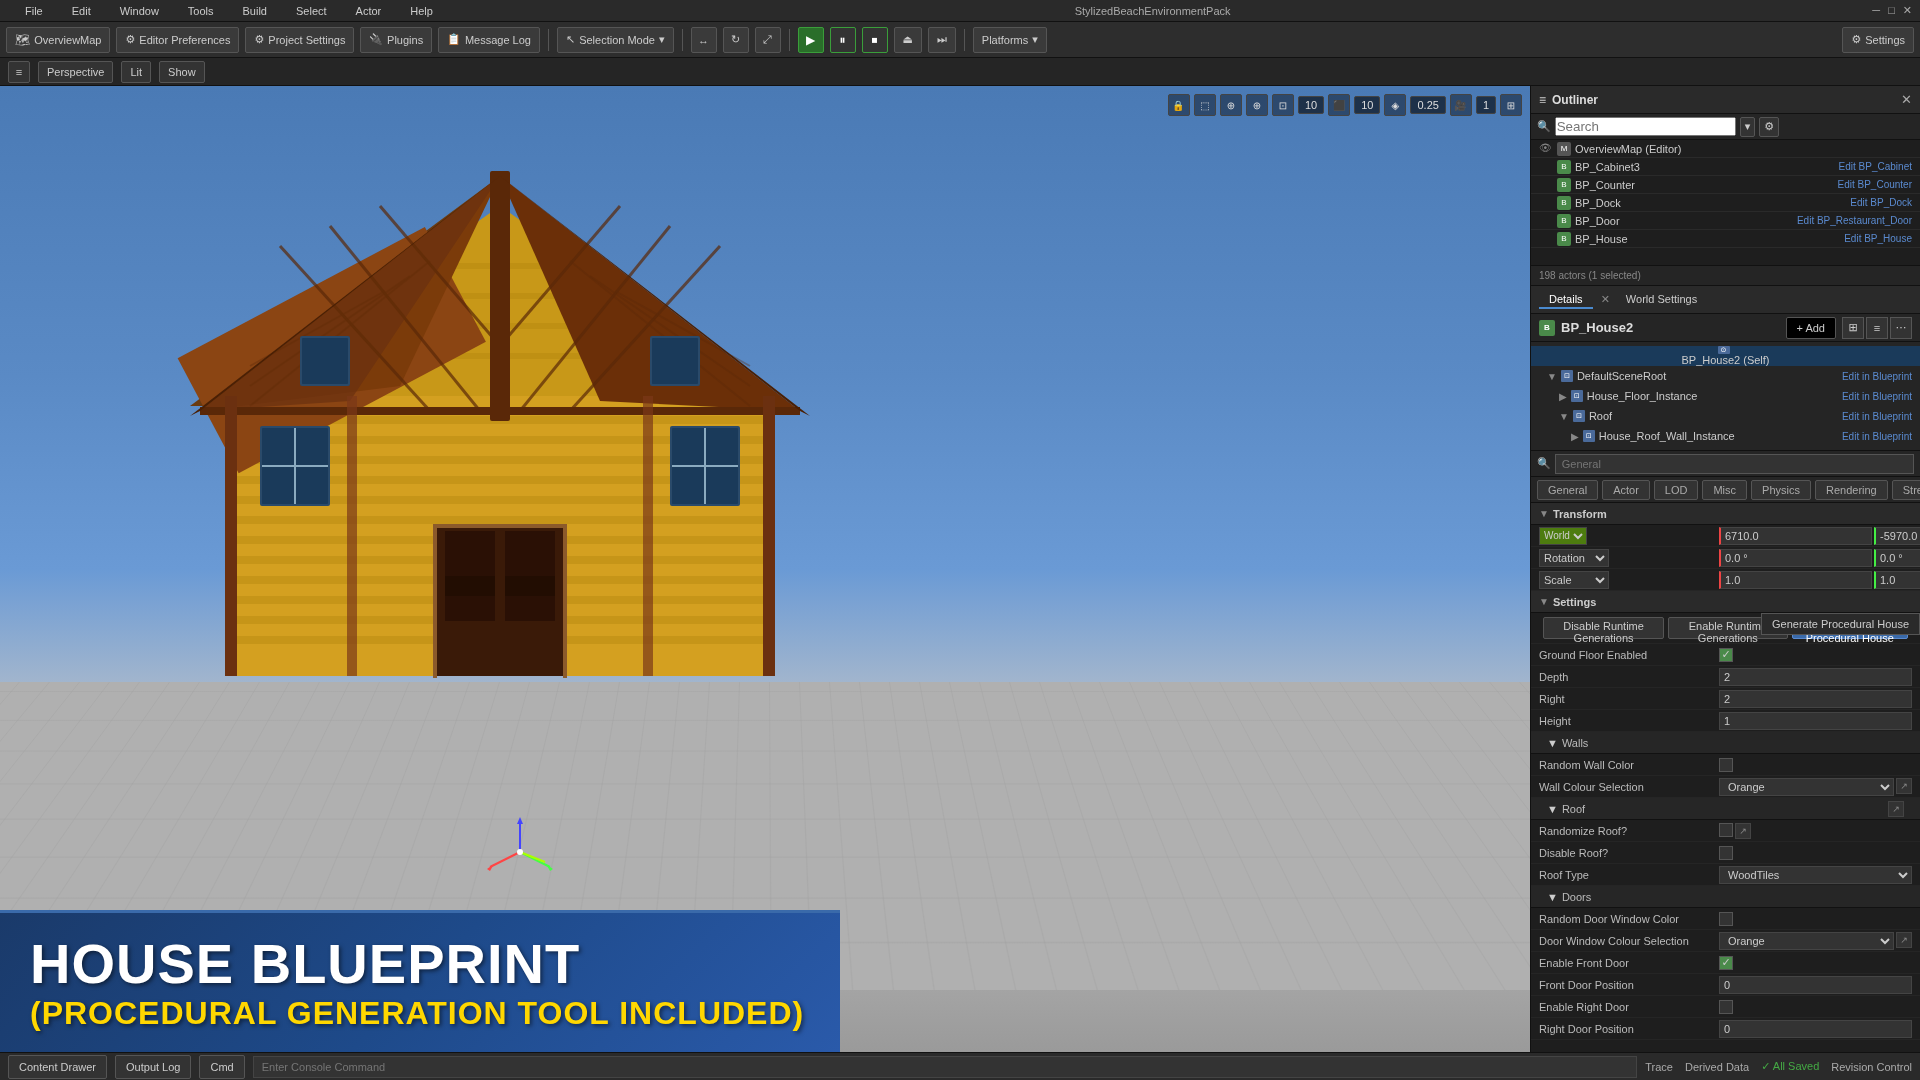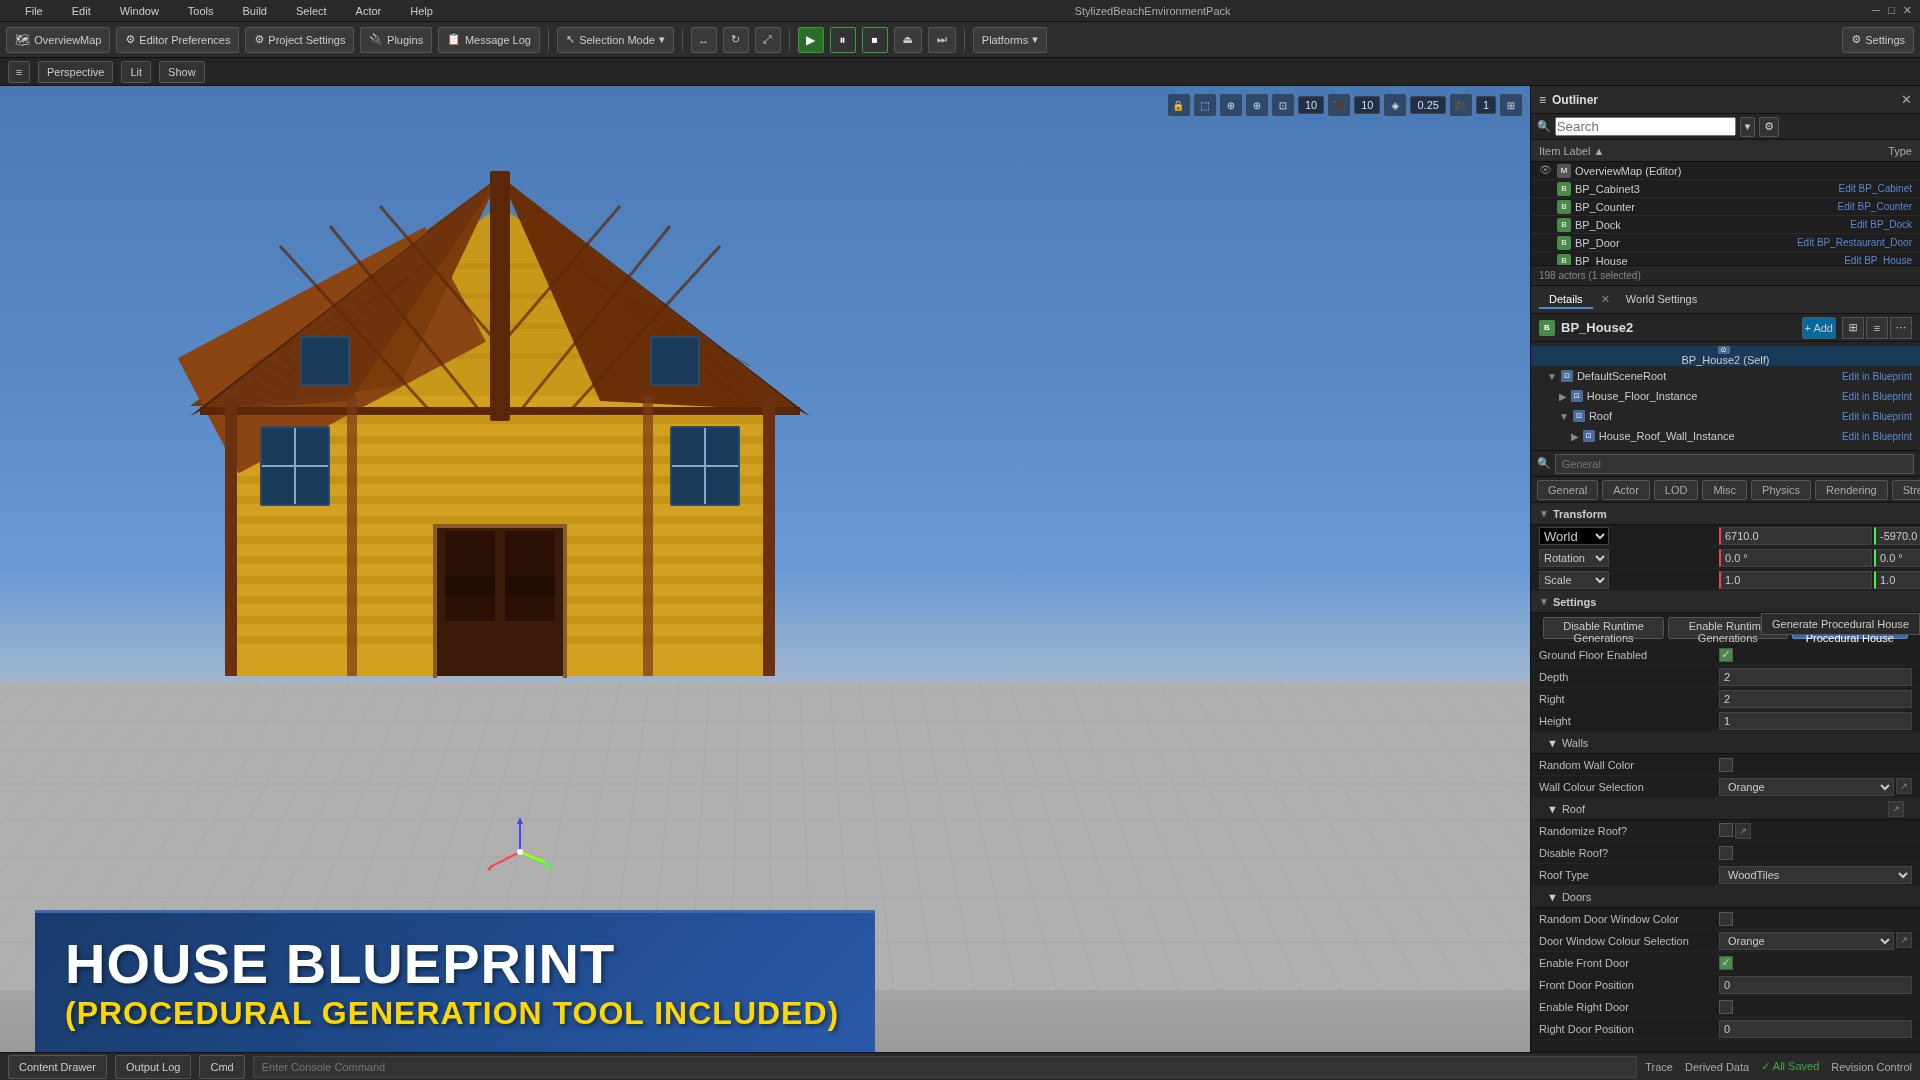--- a/index.html
+++ b/index.html
@@ -118,21 +118,20 @@
 
     
     #banner {
       position: absolute;
       bottom: 0;
       left: 0;
       width: 840px;
       background: linear-gradient(135deg, #1a3a6a 0%, #1e4a8a 50%, #2a5aaa 100%);
       padding: 20px 30px;
       border-top: 3px solid #3a6aaa;
-      margin-left: 35px;
     }
     #banner .banner-title {
       font-size: 56px;
       font-weight: 900;
       color: #ffffff;
       line-height: 1.1;
       text-shadow: 2px 2px 4px rgba(0,0,0,0.5);
       font-family: Impact, Arial Black, sans-serif;
       letter-spacing: 1px;
     }
@@ -294,24 +293,24 @@
     .details-icon {
       width: 16px; height: 16px;
       background: #4a8a4a;
       border-radius: 2px;
       font-size: 8px;
       display: flex; align-items: center; justify-content: center;
       color: #fff;
     }
     #details-add-btn {
       margin-left: auto;
-      background: #0369a1;
+      background: #000000;
       border: 1px solid #555;
       color: #ccc;
-      padding: 2px 2px;
+      padding: 2px 10px;
       font-size: 11px;
       cursor: pointer;
       border-radius: 2px;
       height: 22px;
       display: flex; align-items: center; gap: 4px;
     }
     .details-view-btns {
       display: flex; gap: 2px;
     }
     .details-view-btn {
@@ -837,24 +836,20 @@
         <span style="font-size:12px;">≡</span>
         <span class="panel-title">Outliner</span>
         <button class="panel-close-btn">✕</button>
       </div>
       <div id="outliner-toolbar">
         <span style="color:#888;">🔍</span>
         <input id="outliner-search-input" class="outliner-search" type="text" placeholder="Search" style="">
         <button class="view-btn" style="height:20px;padding:0 4px;">▾</button>
         <button class="view-btn" style="height:20px;padding:0 4px;">⚙</button>
       </div>
-      <div id="outliner-columns">
-        <span class="col-label">Item Label ▲</span>
-        <span class="col-type">Type</span>
-      </div>
       <div id="outliner-list">
         <div class="outliner-item">
           <span class="item-eye">👁</span>
           <span class="item-icon" style="background:#555;">M</span>
           <span class="item-name">OverviewMap (Editor)</span>
         </div>
         <div class="outliner-item">
           <span class="item-eye"></span>
           <span class="item-icon">B</span>
           <span class="item-name">BP_Cabinet3</span>
@@ -960,21 +955,21 @@
 
       <div id="details-content">
 
         <div class="section-header">
           <span class="section-arrow">▼</span>
           <span class="section-title">Transform</span>
         </div>
 
         <div class="property-row">
           <div class="property-label">
-            <select style="background:#000000;border:1px solid #444;color:#ccc;font-size:13px;height:18px;width:70px;">
+            <select style="background:#4d7c0f;border:1px solid #444;color:#ccc;font-size:10px;height:18px;width:48px;">
               <option>World</option>
             </select>
           </div>
           <div class="property-value">
             <input class="prop-input x" type="text" value="6710.0" style="">
             <input class="prop-input y" type="text" value="-5970.0" style="">
 
           </div>
         </div>
 

